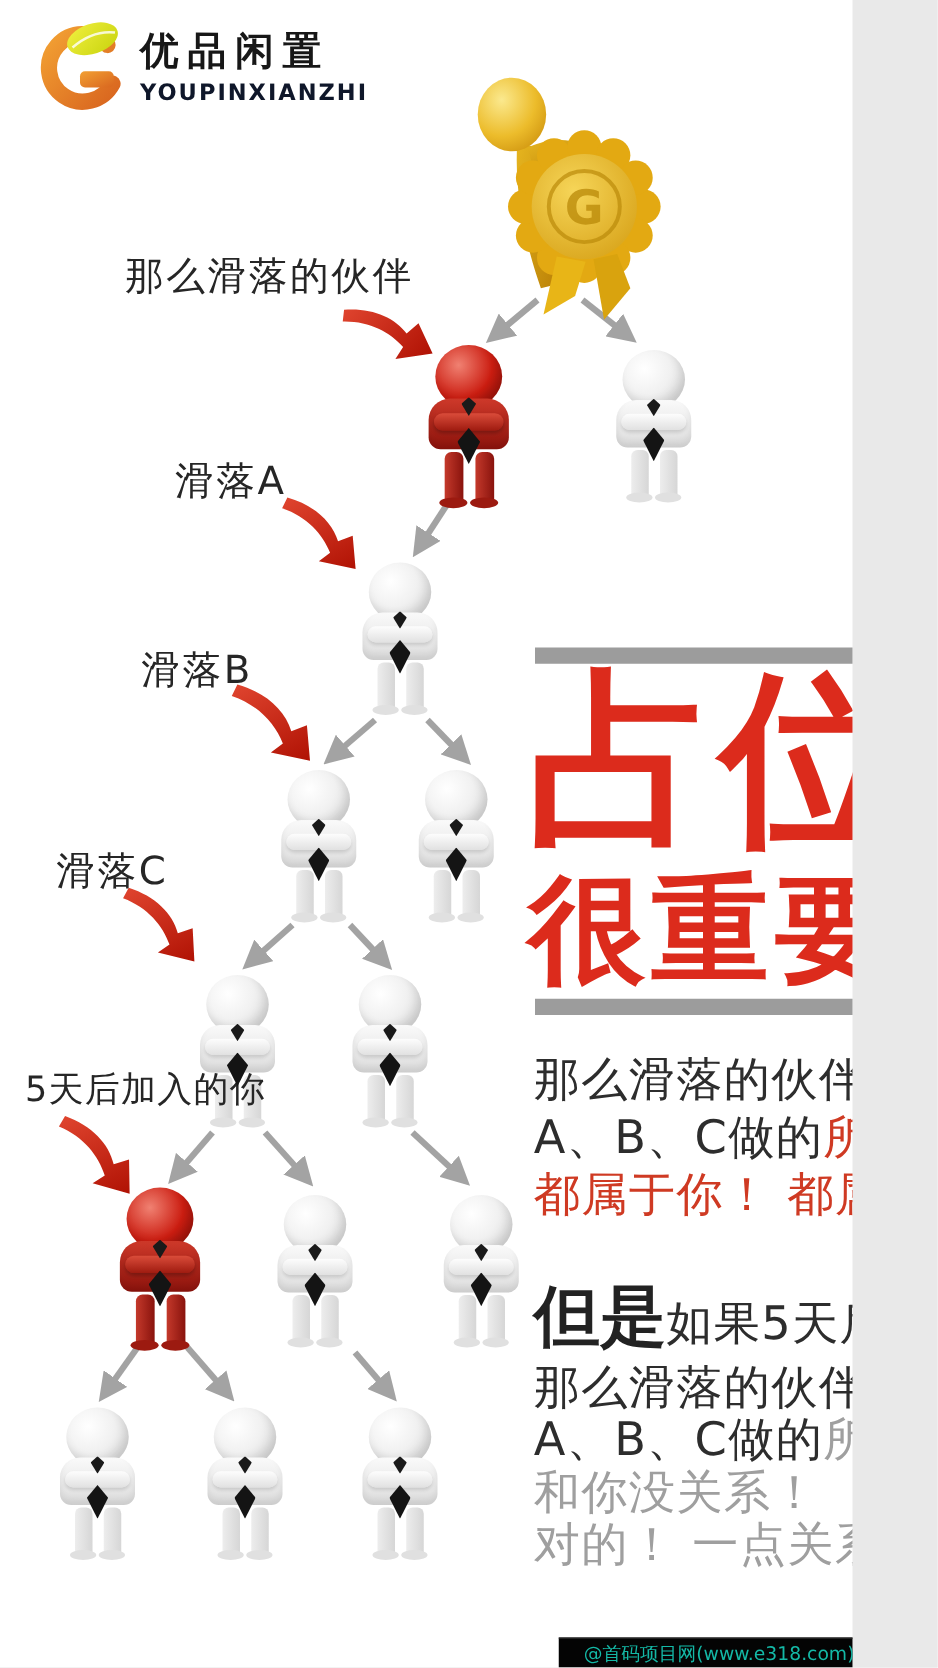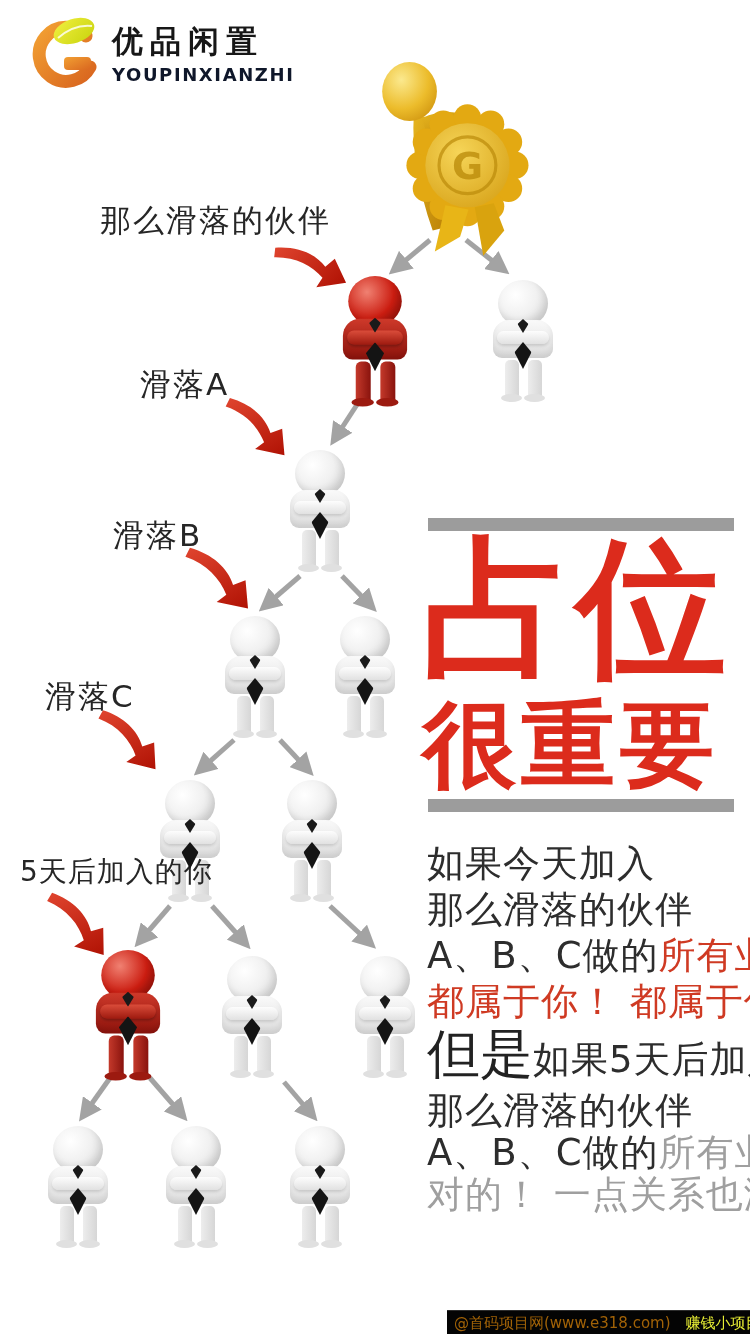--- a/index.html
+++ b/index.html
@@ -1,16 +1,16 @@
 <!DOCTYPE html>
 <html><head>
 <meta charset="utf-8">
 <style>
   html,body{margin:0;padding:0;background:#e9e9e9;}
-  .canvas{position:relative;width:750px;height:1334px;background:#ffffff;overflow:hidden;
+  .canvas{position:relative;width:682px;height:1334px;background:#ffffff;overflow:hidden;
     font-family:"DejaVu Sans","Liberation Sans",sans-serif;}
 
   
   .brand{position:absolute;left:26px;top:16px;display:flex;align-items:center;}
   .brand-text{margin-left:12px;}
   .brand-cn{font-size:31px;font-weight:bold;color:#171717;letter-spacing:7px;line-height:38px;white-space:nowrap;}
   .brand-en{font-size:18px;font-weight:bold;color:#0f172a;letter-spacing:1.6px;margin-top:4px;white-space:nowrap;}
 
   
   .dlabel{position:absolute;color:#262626;font-size:31px;letter-spacing:2px;white-space:nowrap;}
@@ -59,28 +59,28 @@
   .word-bottom{position:absolute;left:422px;top:694px;width:314px;font-size:94px;font-weight:bold;
     color:#dc2b1c;line-height:102px;letter-spacing:5px;text-align:left;white-space:nowrap;}
 
   
   .tblock{position:absolute;left:427px;width:322px;color:#2d2d2d;}
   .tb1{top:841px;}
   .tb2{top:1026px;}
   .tline{font-size:37px;line-height:46px;white-space:nowrap;letter-spacing:1px;}
   .tb2 .tline{font-size:37px;line-height:42px;}
   .tb2 .first{line-height:56px;margin-bottom:2px;}
-  .danshi{font-size:53px;font-weight:normal;color:#222222;letter-spacing:0;}
+  .danshi{font-size:53px;font-weight:bold;color:#222222;letter-spacing:0;}
   .red-em{color:#cf3a23;}
   .gray-em{color:#9f9f9f;}
 
   
   .footer{position:absolute;left:447px;top:1310px;width:303px;height:24px;background:#040404;
     display:flex;align-items:center;font-size:15px;white-space:nowrap;border-top:1px solid #2c2c2c;}
-  .footer .credit{color:#a16207;margin-left:7px;}
+  .footer .credit{color:#14b8a6;margin-left:20px;}
   .footer .tagline{color:#e9ef35;margin-left:15px;}
 </style>
 </head>
 <body>
 
 <div class="canvas">
 
   <div class="brand">
     <svg width="74" height="74" viewBox="0 0 74 74">
       <defs>
@@ -359,30 +359,30 @@
         <path d="M12,5 C34,8 50,19 57,34 L68,28 L74,54 L44,52 L52,44 C44,30 30,18 9,14 Z" fill="url(#redArrowG)"></path>
       </svg>
   </div>
 
   <div class="bar" style="top:518px"></div>
   <div class="word-top">占位</div>
   <div class="word-bottom">很重要</div>
   <div class="bar" style="top:799px"></div>
 
   <div class="tblock tb1">
-    <div class="tline">如果今天加入</div>
     <div class="tline">那么滑落的伙伴</div>
     <div class="tline"><span>A、B、C做的</span><span class="red-em">所有业绩</span></div>
     <div class="tline red-em">都属于你！ 都属于你！</div>
   </div>
 
   <div class="tblock tb2">
     <div class="tline first"><span class="danshi">但是</span><span>如果5天后加入</span></div>
     <div class="tline">那么滑落的伙伴</div>
     <div class="tline"><span>A、B、C做的</span><span class="gray-em">所有业绩</span></div>
+    <div class="tline gray-em">和你没关系！</div>
     <div class="tline gray-em">对的！ 一点关系也没！</div>
   </div>
 
   <div class="footer">
     <span class="credit">@首码项目网(www.e318.com)</span>
     <span class="tagline">赚钱小项目发布平台</span>
   </div>
 
 </div>
 

